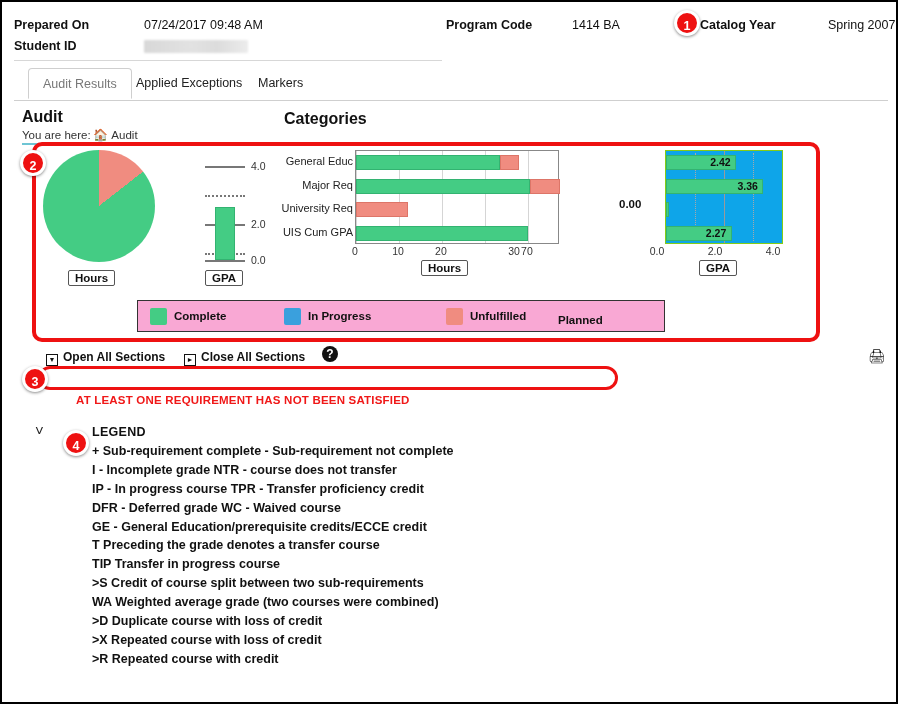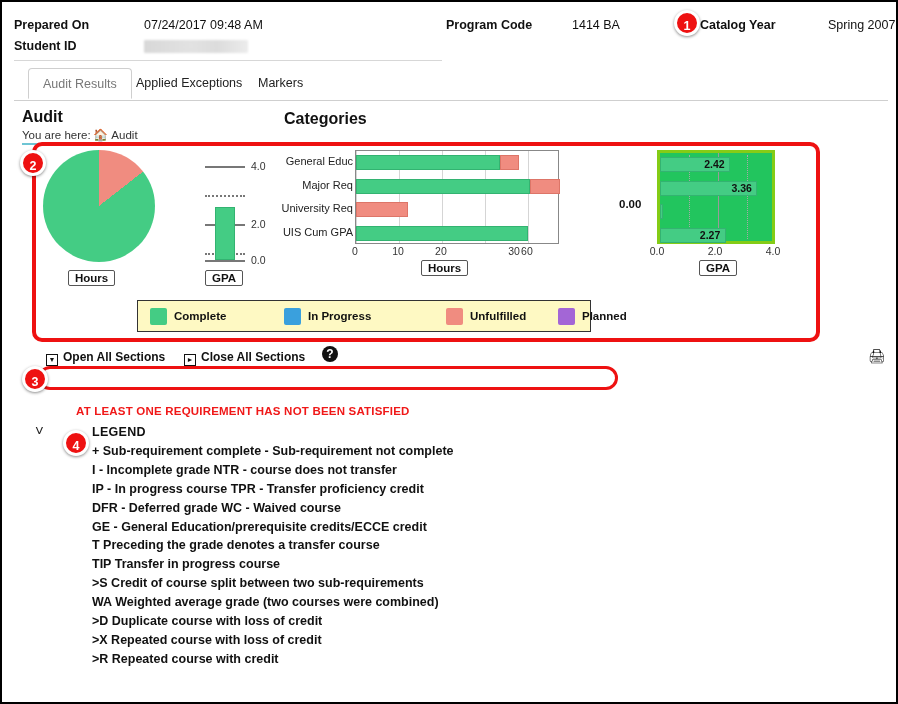--- a/index.html
+++ b/index.html
@@ -202,24 +202,24 @@
   
   .gbar-wrap {
     position: absolute; left: 560px; top: 2px;
     width: 180px; height: 118px;
   }
   #gpa-zero-label {
     position: absolute; left: 20px; top: 48px;
     font-size: 11.5px; font-weight: bold; color: #111;
   }
   .gplot {
-    position: absolute; left: 58px; top: 0;
+    position: absolute; left: 66px; top: 0;
     width: 118px; height: 94px;
-    border: 3px solid #84cc16; box-sizing: border-box;
-    background: #22c55e;
+    border: 1px solid #84cc16; box-sizing: border-box;
+    background: #0ea5e9;
   }
   .gplot .grid-solid {
     position: absolute; top: 0; bottom: 0; width: 1px; background: #9a9a9a;
   }
   .gplot .grid-dot {
     position: absolute; top: 2px; bottom: 2px; width: 0;
     border-left: 1px dotted #a8a8a8;
   }
   .gplot .row { position: absolute; left: 0; height: 23.5px; }
   .gplot .gseg {
@@ -241,22 +241,22 @@
   #gpa-axis-label {
     position: absolute; left: 100px; top: 110px;
     font-size: 11.5px; font-weight: bold; color: #111;
     border: 1px solid #555; background: #fff;
     padding: 1px 6px; border-radius: 2px;
   }
 
   
   .legend-box {
     position: absolute; left: 98px; top: 152px;
-    width: 454px; height: 32px;
-    border: 1px solid #333; background: #fef9c3;
+    width: 528px; height: 32px;
+    border: 1px solid #333; background: #f9a8d4;
     box-sizing: border-box;
   }
   .legend-item {
     position: absolute; top: 6px; height: 18px;
     display: flex; align-items: center; gap: 7px;
   }
   .legend-sw {
     width: 17px; height: 17px; border-radius: 2px;
     display: inline-block;
   }
@@ -306,21 +306,21 @@
     border: 3px solid #ee1111;
     border-radius: 14px;
     box-sizing: border-box;
     background: #fff;
   }
 
   
   #warning-text {
     position: absolute; left: 74px; top: 392px;
     font-size: 11.5px; font-weight: bold; color: #f01818;
-    letter-spacing: .2px; white-space: nowrap; margin-top: 11px;
+    letter-spacing: .2px; white-space: nowrap;
   }
 
   
   #legend-chevron {
     position: absolute; left: 33px; top: 420px;
     font-size: 15px; color: #222;
   }
   .legend-list {
     position: absolute; left: 90px; top: 421px;
     width: 430px;
@@ -425,21 +425,21 @@
           </div>
           <div class="row" style="top: 70.5px; width: 202px;">
             <div class="seg complete" style="left: 0px; width: 171.915px;"></div>
           </div>
         </div>
       <div class="axis-x" id="hours-axis">
           <span style="left: 0px;">0</span>
           <span style="left: 42.9787px;">10</span>
           <span style="left: 85.9574px;">20</span>
           <span style="left: 131px; margin-left: 28px;">30</span>
-          <span style="left: 171.915px;">60</span>
+          <span style="left: 171.915px;">70</span>
         </div>
       <div id="hours-axis-label">Hours</div>
     </div>
 
     <div class="gbar-wrap">
       <div id="gpa-zero-label">0.00</div>
       <div class="gplot" id="gpa-plot">
           <div class="grid-dot" style="left: 29px;"></div>
           <div class="grid-dot" style="left: 87px;"></div>
           <div class="grid-solid" style="left: 58px;"></div>
@@ -473,21 +473,21 @@
           <span class="legend-txt">Complete</span>
         </div>
         <div class="legend-item" style="left: 146px;">
           <span class="legend-sw" style="background: rgb(58, 160, 221);"></span>
           <span class="legend-txt">In Progress</span>
         </div>
         <div class="legend-item" style="left: 284px; margin-left: 24px;">
           <span class="legend-sw" style="background: rgb(240, 140, 128);"></span>
           <span class="legend-txt">Unfulfilled</span>
         </div>
-        <div class="legend-item" style="left: 420px;">
+        <div class="legend-item" style="left: 420px; flex-direction: column;">
           <span class="legend-sw" style="background: rgb(163, 102, 214);"></span>
           <span class="legend-txt">Planned</span>
         </div>
       </div>
   </div>
 
   <div id="annotation-box-2"></div>
 
   <div class="sections-row">
     <div class="sec-link" id="open-all-sections">

